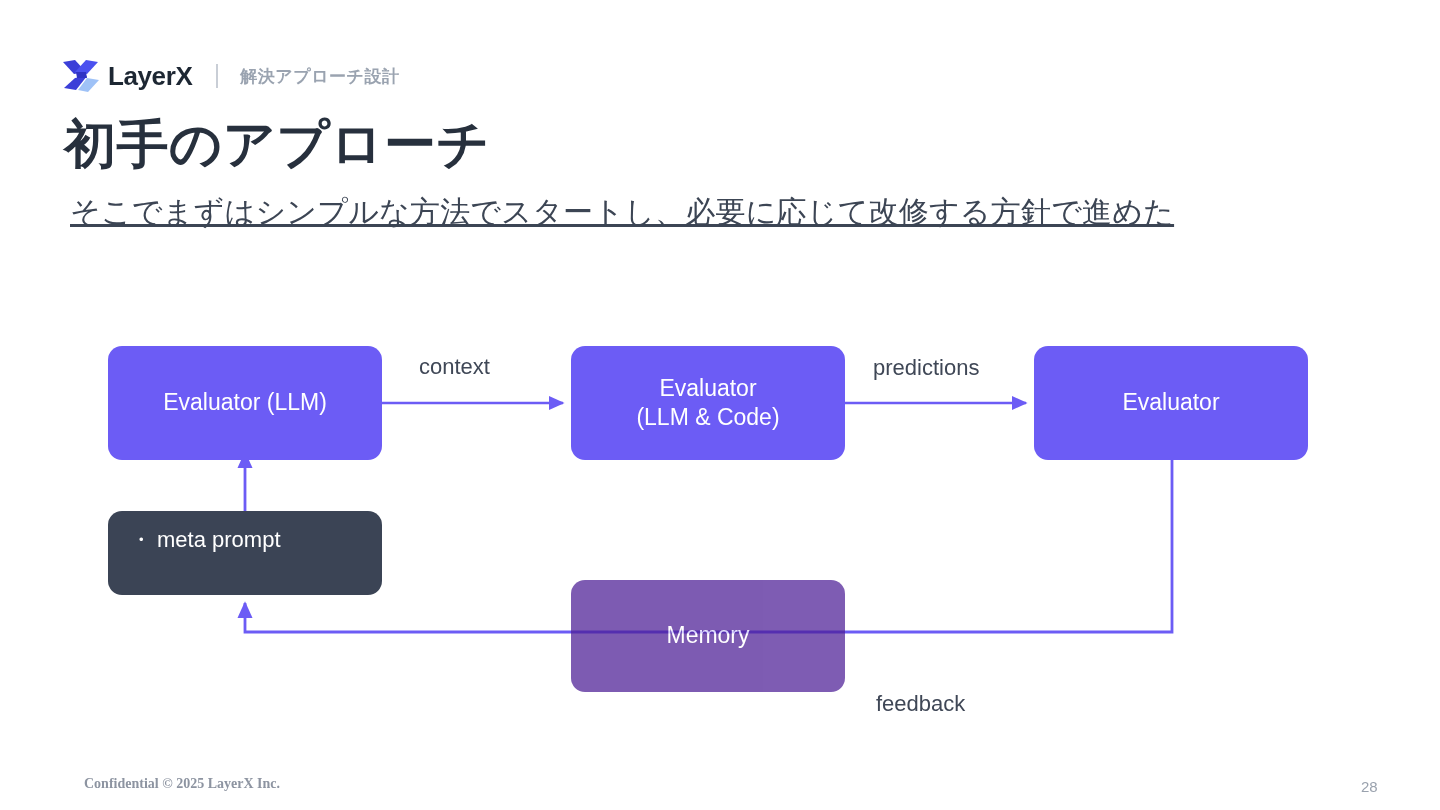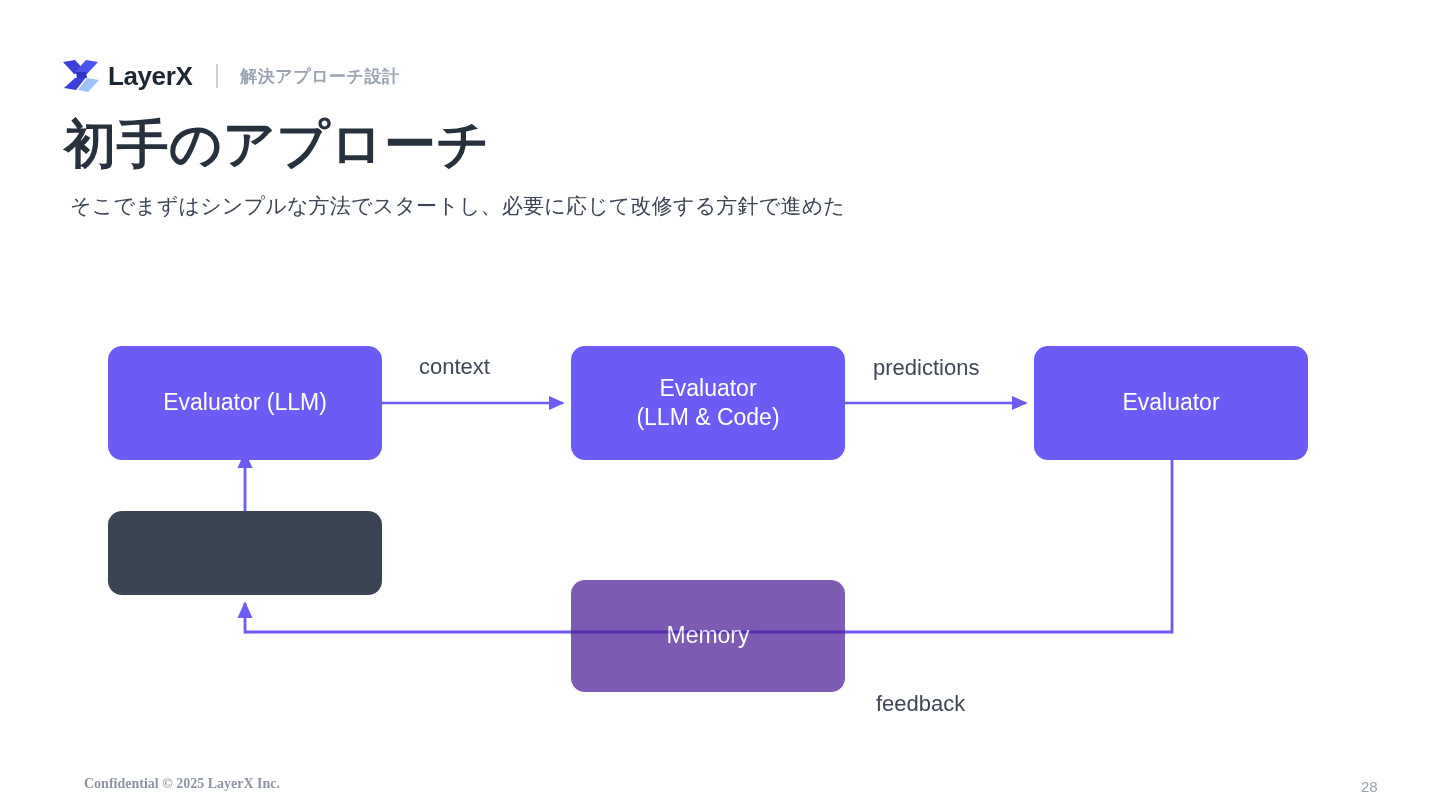--- a/index.html
+++ b/index.html
@@ -60,25 +60,26 @@
     font-size: 52px;
     font-weight: 700;
     color: #27303d;
     letter-spacing: 0.5px;
     white-space: nowrap;
   }
   #page-subtitle {
     position: absolute;
     left: 70px;
     top: 192px;
-    font-size: 21px;
+    font-size: 30px;
     font-weight: 400;
     color: #3c4554;
     letter-spacing: 0.2px;
     white-space: nowrap;
+    text-decoration: underline;
   }
 
   
   #diagram {
     position: absolute;
     left: 0;
     top: 0;
     width: 1440px;
     height: 810px;
   }
@@ -204,20 +205,23 @@
       <span>Evaluator</span><br>
       <span>(LLM &amp; Code)</span>
     </span>
   </div>
 
   <div class="node purple" id="node-evaluator">
     <span>Evaluator</span>
   </div>
 
   <div class="node dark" id="node-prompt">
+    <div class="bullet-row">
+      <span class="dot">・</span><span>meta prompt</span>
+    </div>
   </div>
 
   <div class="node ghost" id="node-memory">
     <span>Memory</span>
   </div>
 
   <div class="edge-label" id="label-workflow">context</div>
   <div class="edge-label" id="label-predictions">predictions</div>
   <div class="edge-label" id="label-feedback">feedback</div>
 </div>

